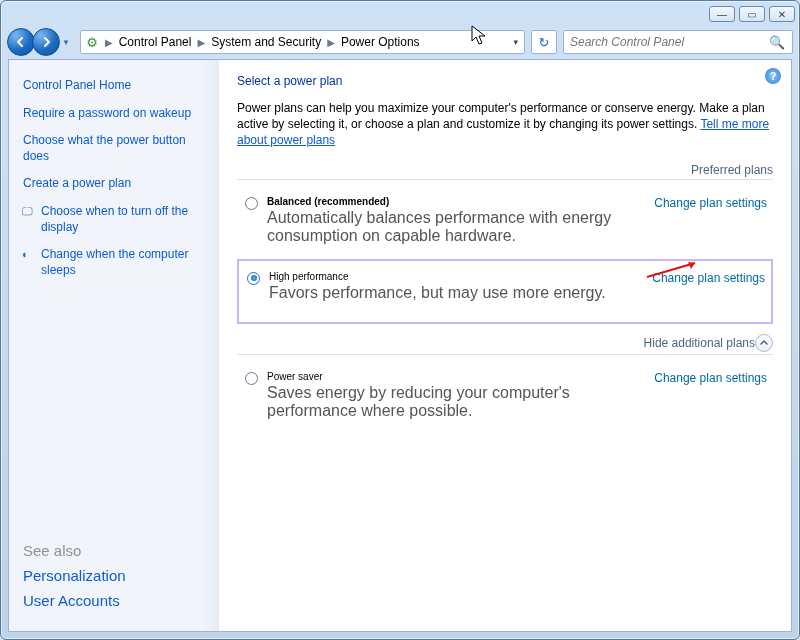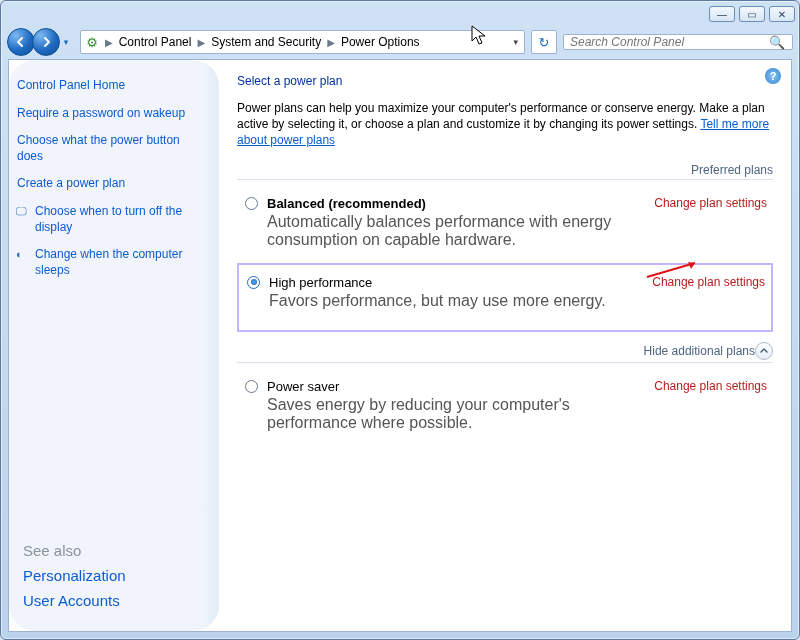--- a/index.html
+++ b/index.html
@@ -75,21 +75,21 @@
   .bc-item { color: #000; padding: 0 2px; white-space: nowrap; }
   .bc-dd { margin-left: auto; margin-right: 4px; color: #444; font-size: 9px; }
   .refresh-btn {
     width: 26px; height: 24px;
     background: #fff; border: 1px solid #9bb3cd;
     border-radius: 2px; margin-left: 4px;
     display: flex; align-items: center; justify-content: center;
     color: #1e6bc2; font-size: 13px;
   }
   .searchbox {
-    width: 230px; height: 16px;
+    width: 230px; height: 24px;
     background: #fff; border: 1px solid #9bb3cd;
     border-radius: 2px; margin-left: 4px;
     display: flex; align-items: center;
     padding: 0 6px;
   }
   .searchbox input {
     flex: 1; border: none; outline: none;
     font-size: 12px; font-style: italic; color: #777;
     background: transparent;
   }
@@ -98,23 +98,22 @@
   .content {
     position: absolute;
     left: 7px; right: 7px; top: 58px; bottom: 7px;
     background: #fff;
     border: 1px solid #9bb3cd;
     display: flex;
   }
   .sidebar {
     width: 210px;
     background: linear-gradient(90deg, #f1f5fb 0%, #f1f5fb 92%, #e3ebf5 100%);
-    padding: 18px 12px 10px 8px;
+    padding: 18px 12px 10px 14px;
     position: relative;
-    border-radius: 26px;
   }
   .side-link {
     color: #0b5bd3;
     font-size: 12px;
     margin-bottom: 12px;
     cursor: pointer;
     line-height: 1.3;
   }
   .side-link.with-icon { position: relative; padding-left: 0; margin-left: 0; }
   .side-icon {
@@ -174,26 +173,26 @@
     position: absolute; left: 8px; top: 7px;
     width: 13px; height: 13px; border-radius: 50%;
     border: 1px solid #6a7a8c; background: #fff;
   }
   .plan.selected .radio { border-color: #1e6bc2; }
   .plan.selected .radio::after {
     content: ""; position: absolute; left: 2.5px; top: 2.5px;
     width: 6px; height: 6px; border-radius: 50%;
     background: radial-gradient(#5faef2,#0e5bb0);
   }
-  .plan-title { font-size: 13px; color: #000; font-weight: bold; }
+  .plan-title { font-size: 10px; color: #000; font-weight: bold; }
   .plan:not(.bold-off) .plan-title.normal { font-weight: normal; }
   .plan-desc { font-size: 16px; color: #555; margin-top: 2px; max-width: 380px; }
   .change-link {
     position: absolute; right: 6px; top: 6px;
-    color: #b91c1c; font-size: 12px;
+    color: #0369a1; font-size: 12px;
   }
   .highlight-box {
     border: 2px solid #c4b5fd;
     padding: 4px 0 6px 0;
     margin: 4px 0 10px 0;
   }
   .arrow {
     position: absolute;
     right: 88px; top: 197px;
     width: 58px; height: 24px;

